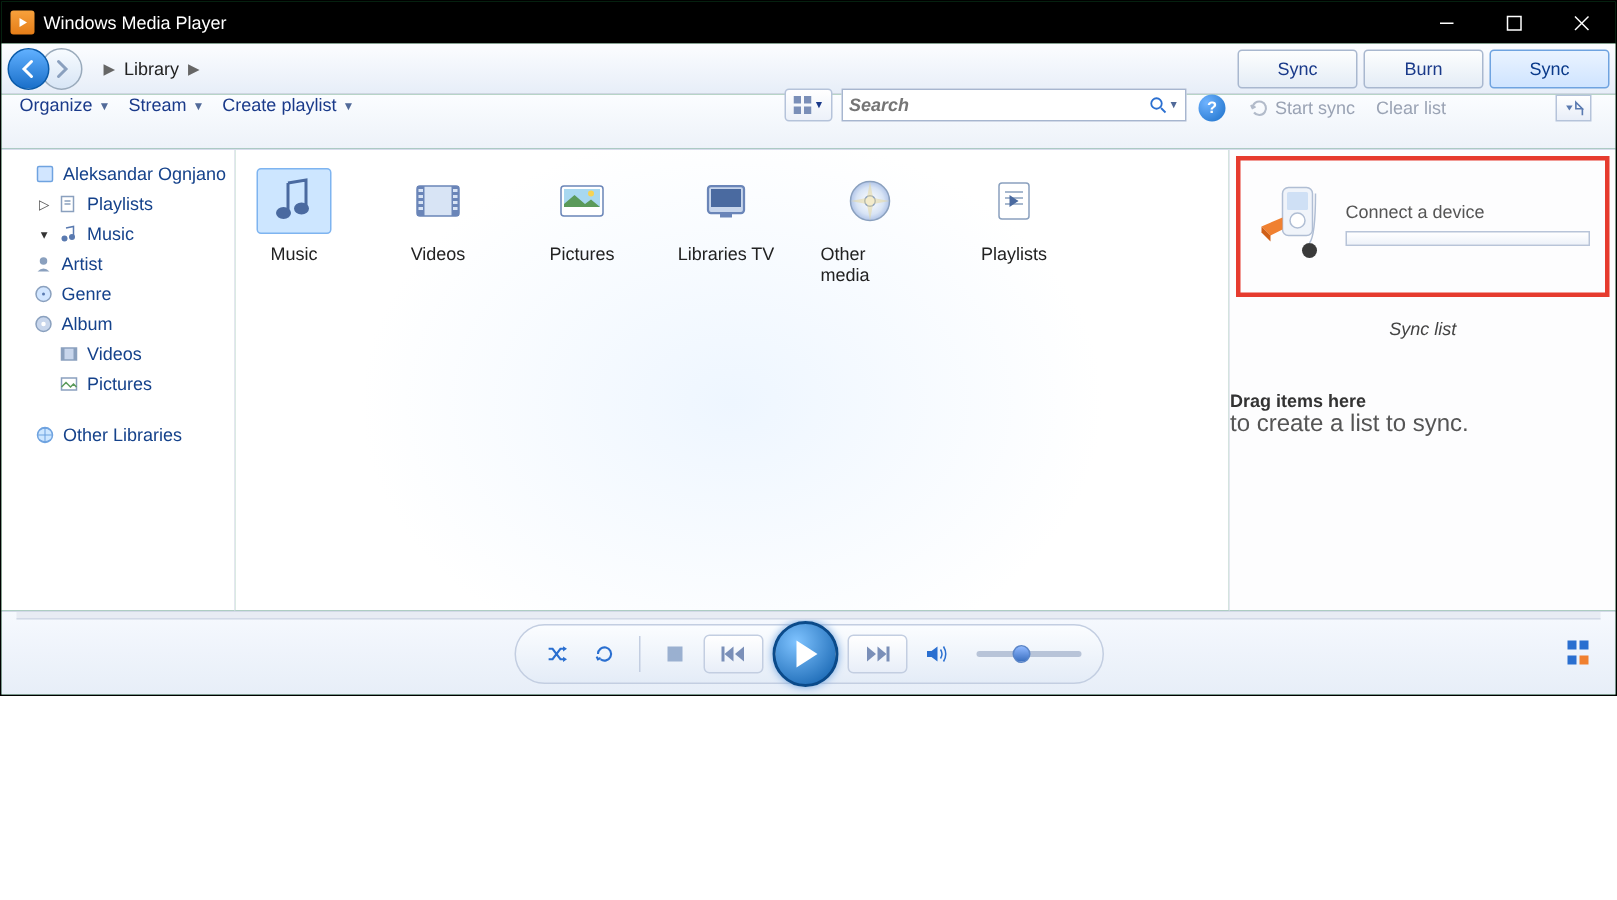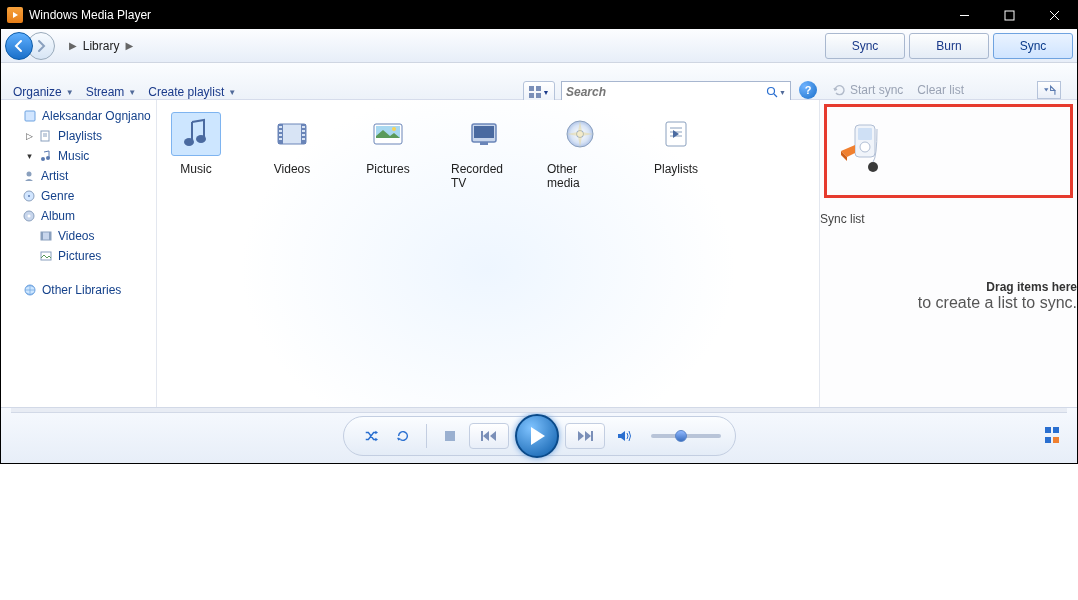--- a/index.html
+++ b/index.html
@@ -22,21 +22,21 @@
   .navcircle.fwd { margin-left:0; z-index:0;}
   .navcircle.back { z-index:1;}
   .navcircle svg { width:14px; height:14px; }
   .breadcrumb { margin-left: 20px; font-size: 12px; color: #222; display:flex; align-items:center; gap:6px;}
   .breadcrumb .sep { color:#666; font-size:10px;}
   .nav-spacer { flex: 1; }
   .tabbtn { width: 80px; height: 26px; margin-left:4px; font-size:12px; color:#1a3a8a; background:linear-gradient(#fdfefe,#e4ecf6); border:1px solid #a9b8cf; border-radius:3px; display:flex; align-items:center; justify-content:center;}
   .tabbtn.selected { background:linear-gradient(#eaf3ff,#cfe4ff); border-color:#6fa3e0; color:#0a3a8a; font-weight:400;}
 
   
-  .toolbar { height: 30px; background: linear-gradient(#fbfdff,#edf2f9); border-bottom:1px solid #d6dceb; display:flex; align-items:flex-start; padding:18px 6px; font-size:12px; color:#1a3a8a;}
+  .toolbar { height: 30px; background: linear-gradient(#fbfdff,#edf2f9); border-bottom:1px solid #d6dceb; display:flex; align-items:flex-end; padding:18px 6px; font-size:12px; color:#1a3a8a;}
   .tbitem { display:flex; align-items:center; padding:0 6px; height:22px; gap:4px;}
   .tbitem .dd { font-size:8px; color:#516a99;}
   .tb-spacer { flex:1;}
   .viewbtn { width:32px; height:22px; border:1px solid #b5c3da; border-radius:3px; background:linear-gradient(#fff,#ecf1f9); display:flex; align-items:center; justify-content:center; margin-right:6px;}
   .viewbtn svg{width:12px;height:12px;}
   .searchbox { width:230px; height:22px; border:1px solid #a7b6cf; background:#fff; display:flex; align-items:center; padding:0 4px;}
   .searchbox input { flex:1; border:none; outline:none; font-size:12px; color:#666; font-style:italic;font-weight:bold;}
   .searchbox .mag { width:20px; display:flex; align-items:center; justify-content:center;}
   .searchbox .mag .dd{font-size:7px;color:#516a99;margin-left:1px;}
   .helpbtn { width:18px; height:18px; border-radius:50%; background:radial-gradient(circle at 30% 30%, #6fb3ff, #1a6fc9); color:#fff; font-size:11px; font-weight:bold; display:flex; align-items:center; justify-content:center; margin-left:8px;}
@@ -61,22 +61,22 @@
   .libitem { width:66px; display:flex; flex-direction:column; align-items:center; gap:6px; font-size:12px; color:#222;}
   .libitem.sel .thumb{ background:#cde6ff; border:1px solid #7eb4f0;}
   .thumb { width:50px; height:44px; border-radius:3px; display:flex; align-items:center; justify-content:center;}
   .thumb svg { width:36px; height:36px;}
 
   .rightpane { width:258px; border-left:1px solid #e3e7ef; background:#fdfdfe; display:flex; flex-direction:column; font-size:12px;}
   .device-box { margin:4px; border:3px solid #e63b2e; padding:14px 10px 18px; display:flex; align-items:center; gap:10px;}
   .device-box .devico { width:50px; height:56px; position:relative;}
   .device-box .txt { flex:1; color:#555;}
   .progress { height:10px; border:1px solid #b8c4d8; background:linear-gradient(#fff,#eef2f9); margin-top:6px;}
-  .synclist-hd { text-align:left; color:#444; padding:10px 0;}
-  .draghint { text-align:right; color:#333; margin-top:44px;}
+  .synclist-hd { text-align:center; color:#444; padding:10px 0;font-style:italic;}
+  .draghint { text-align:left; color:#333; margin-top:24px;}
   .draghint .b { font-weight:bold;}
   .draghint .s { font-size:16px; color:#555;}
 
   
   .player { height:56px; border-top:1px solid #d2d9e7; background:linear-gradient(#f6f9fe,#e7eef8); display:flex; align-items:center; justify-content:center; position:relative;}
   .controls { display:flex; align-items:center; gap:6px; background:linear-gradient(#fbfdff,#e4ecf7); border:1px solid #c3cee1; border-radius:22px; padding:4px 14px; height:40px;}
   .cbtn { width:26px; height:26px; display:flex; align-items:center; justify-content:center; color:#3a5a9a;}
   .cbtn svg{width:16px;height:16px;fill:#6a85b8;}
   .cbtn.sm svg{width:14px;height:14px;}
   .play { width:44px; height:44px; border-radius:50%; background:radial-gradient(circle at 35% 30%, #7fc3ff, #0a5aa8); border:2px solid #0a4a8a; box-shadow:0 0 6px #6fa3e0; display:flex; align-items:center; justify-content:center;}
@@ -339,21 +339,21 @@
         </div>
 
         <div class="libitem">
           <div class="thumb">
               <svg viewBox="0 0 36 36">
                 <rect x="6" y="8" width="24" height="18" rx="2" fill="#c8d6ec" stroke="#6a85b8" stroke-width="1.5"></rect>
                 <rect x="8" y="10" width="20" height="12" fill="#4a6aa0"></rect>
                 <rect x="14" y="26" width="8" height="3" fill="#6a85b8"></rect>
               </svg>
             </div>
-          <span>Recorded TV</span>
+          <span>Libraries TV</span>
         </div>
 
         <div class="libitem">
           <div class="thumb">
               <svg viewBox="0 0 36 36">
                 <circle cx="18" cy="18" r="13" fill="url(#g1)" stroke="#8aa0be"></circle>
                 <defs>
                   <radialGradient id="g1">
                     <stop offset="0%" stop-color="#fff"></stop>
                     <stop offset="70%" stop-color="#d8e4f5"></stop>
@@ -389,20 +389,24 @@
           <svg width="50" height="56" viewBox="0 0 50 56">
             <rect x="18" y="4" width="20" height="32" rx="4" fill="#f0f4fa" stroke="#b0bed4"></rect>
             <rect x="21" y="7" width="14" height="12" rx="1" fill="#cfe0f5"></rect>
             <circle cx="28" cy="26" r="5" fill="#fff" stroke="#b0bed4"></circle>
             <path d="M4 30 L18 24 L18 32 L10 36 Z" fill="#f08030"></path>
             <path d="M10 36 L4 30 L4 34 L10 40 Z" fill="#d06018"></path>
             <circle cx="36" cy="46" r="5" fill="#3a3a3a"></circle>
             <path d="M36 41 Q40 36 40 8" stroke="#b0bed4" fill="none"></path>
           </svg>
         </div>
+        <div class="txt">
+          <div>Connect a device</div>
+          <div class="progress"></div>
+        </div>
       </div>
       <div class="synclist-hd">Sync list</div>
       <div class="draghint">
         <div class="b">Drag items here</div>
         <div class="s">to create a list to sync.</div>
       </div>
     </div>
 
   </div>
 

